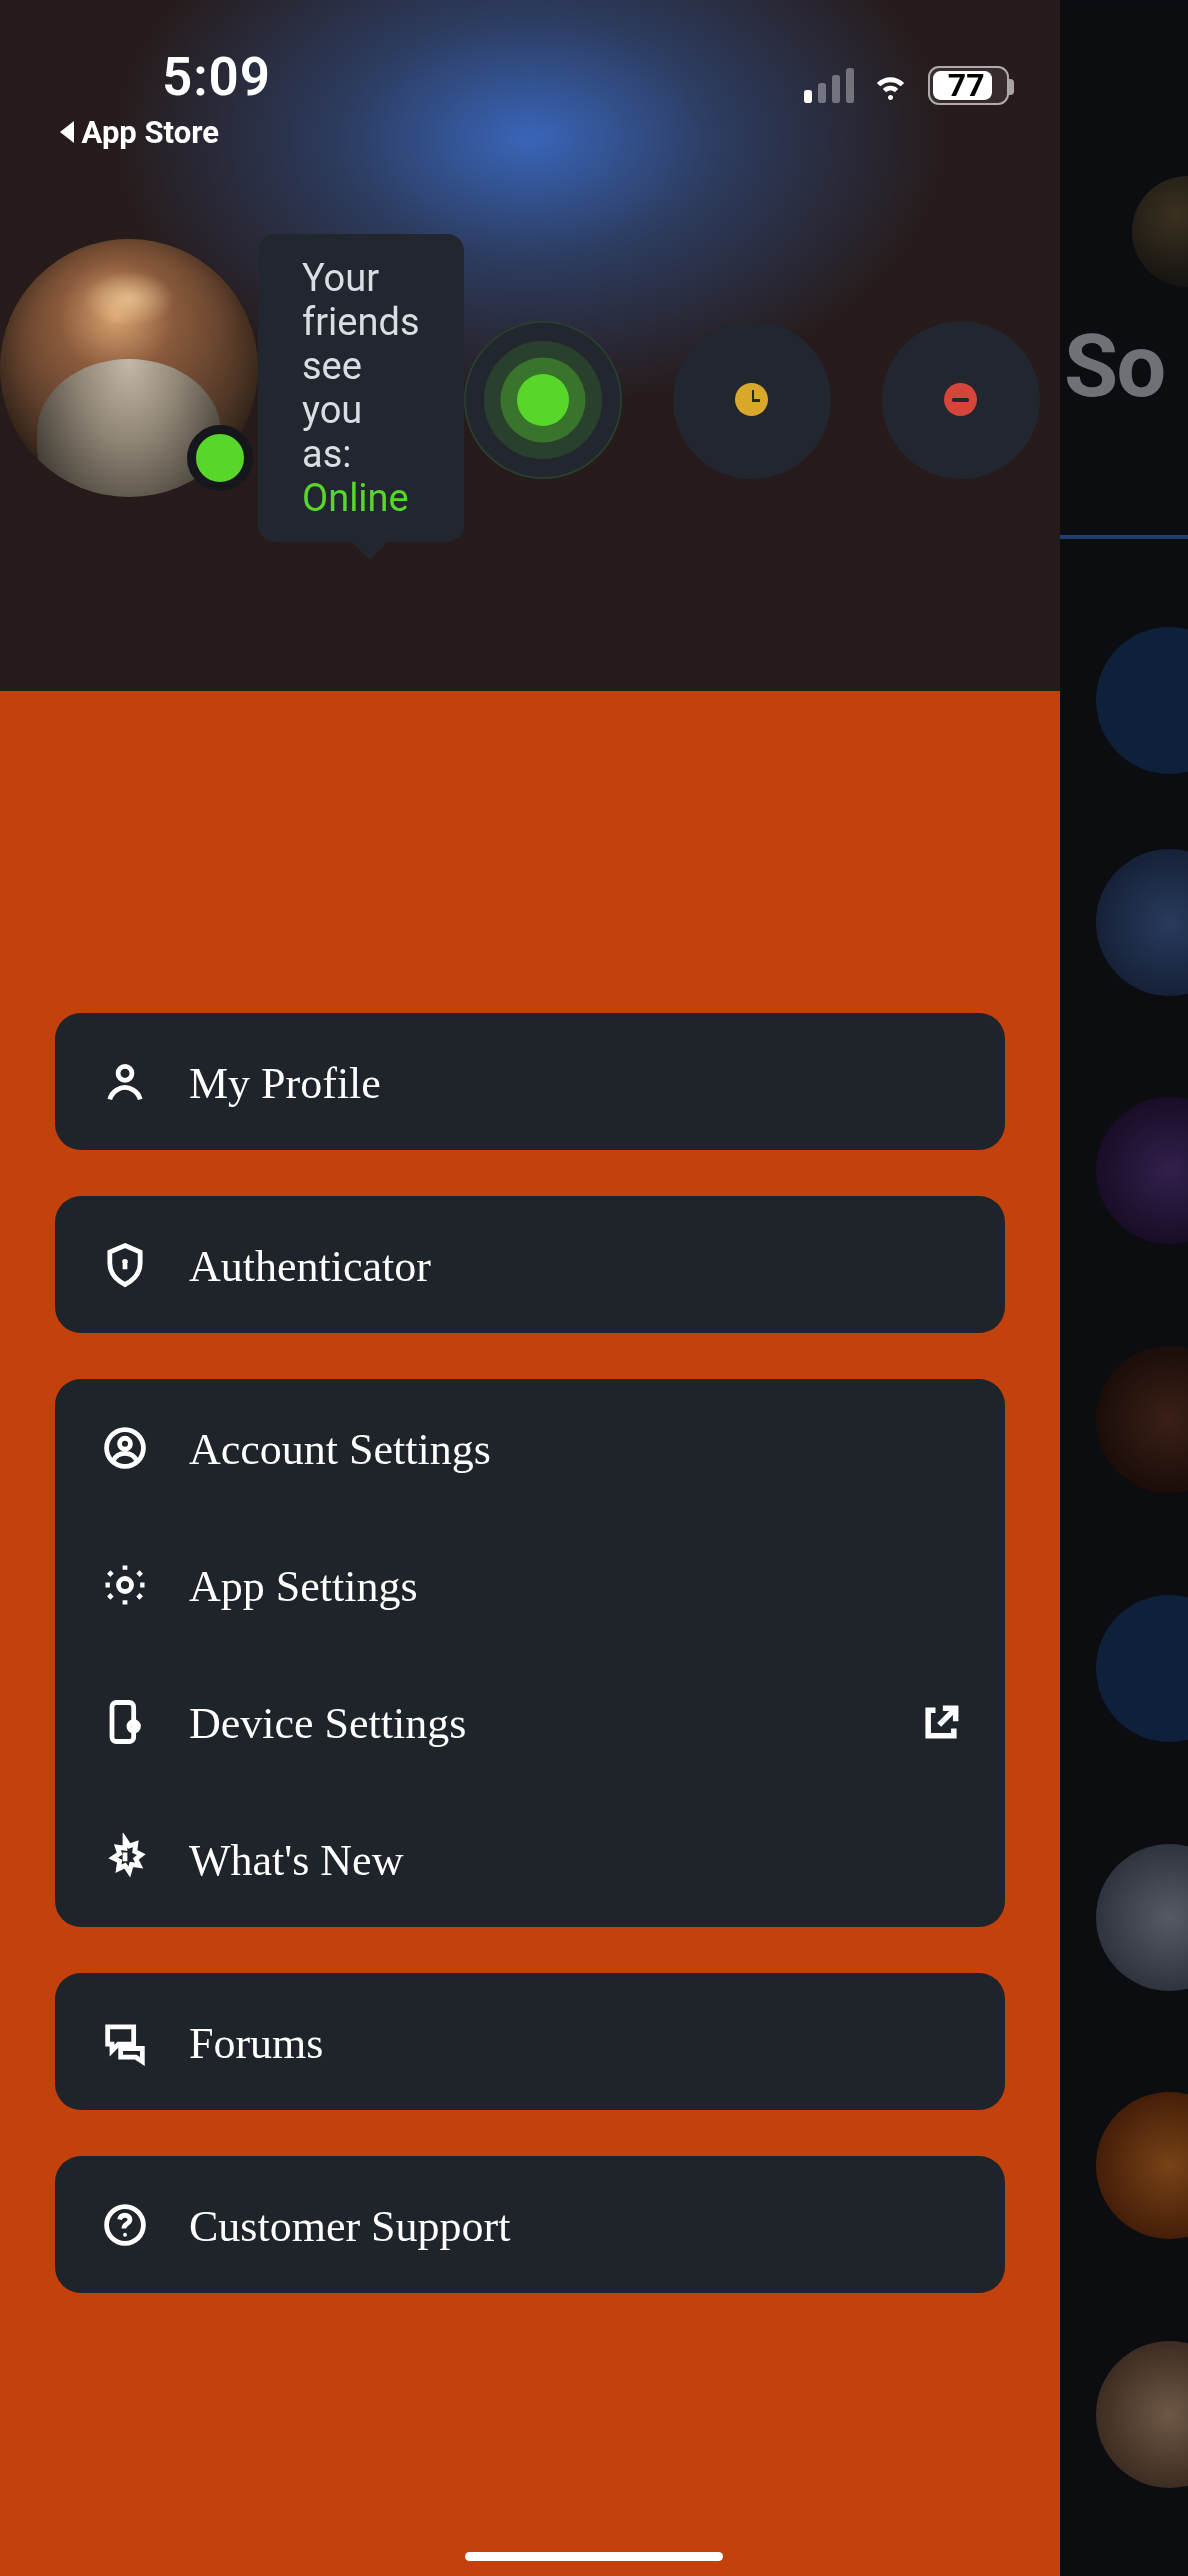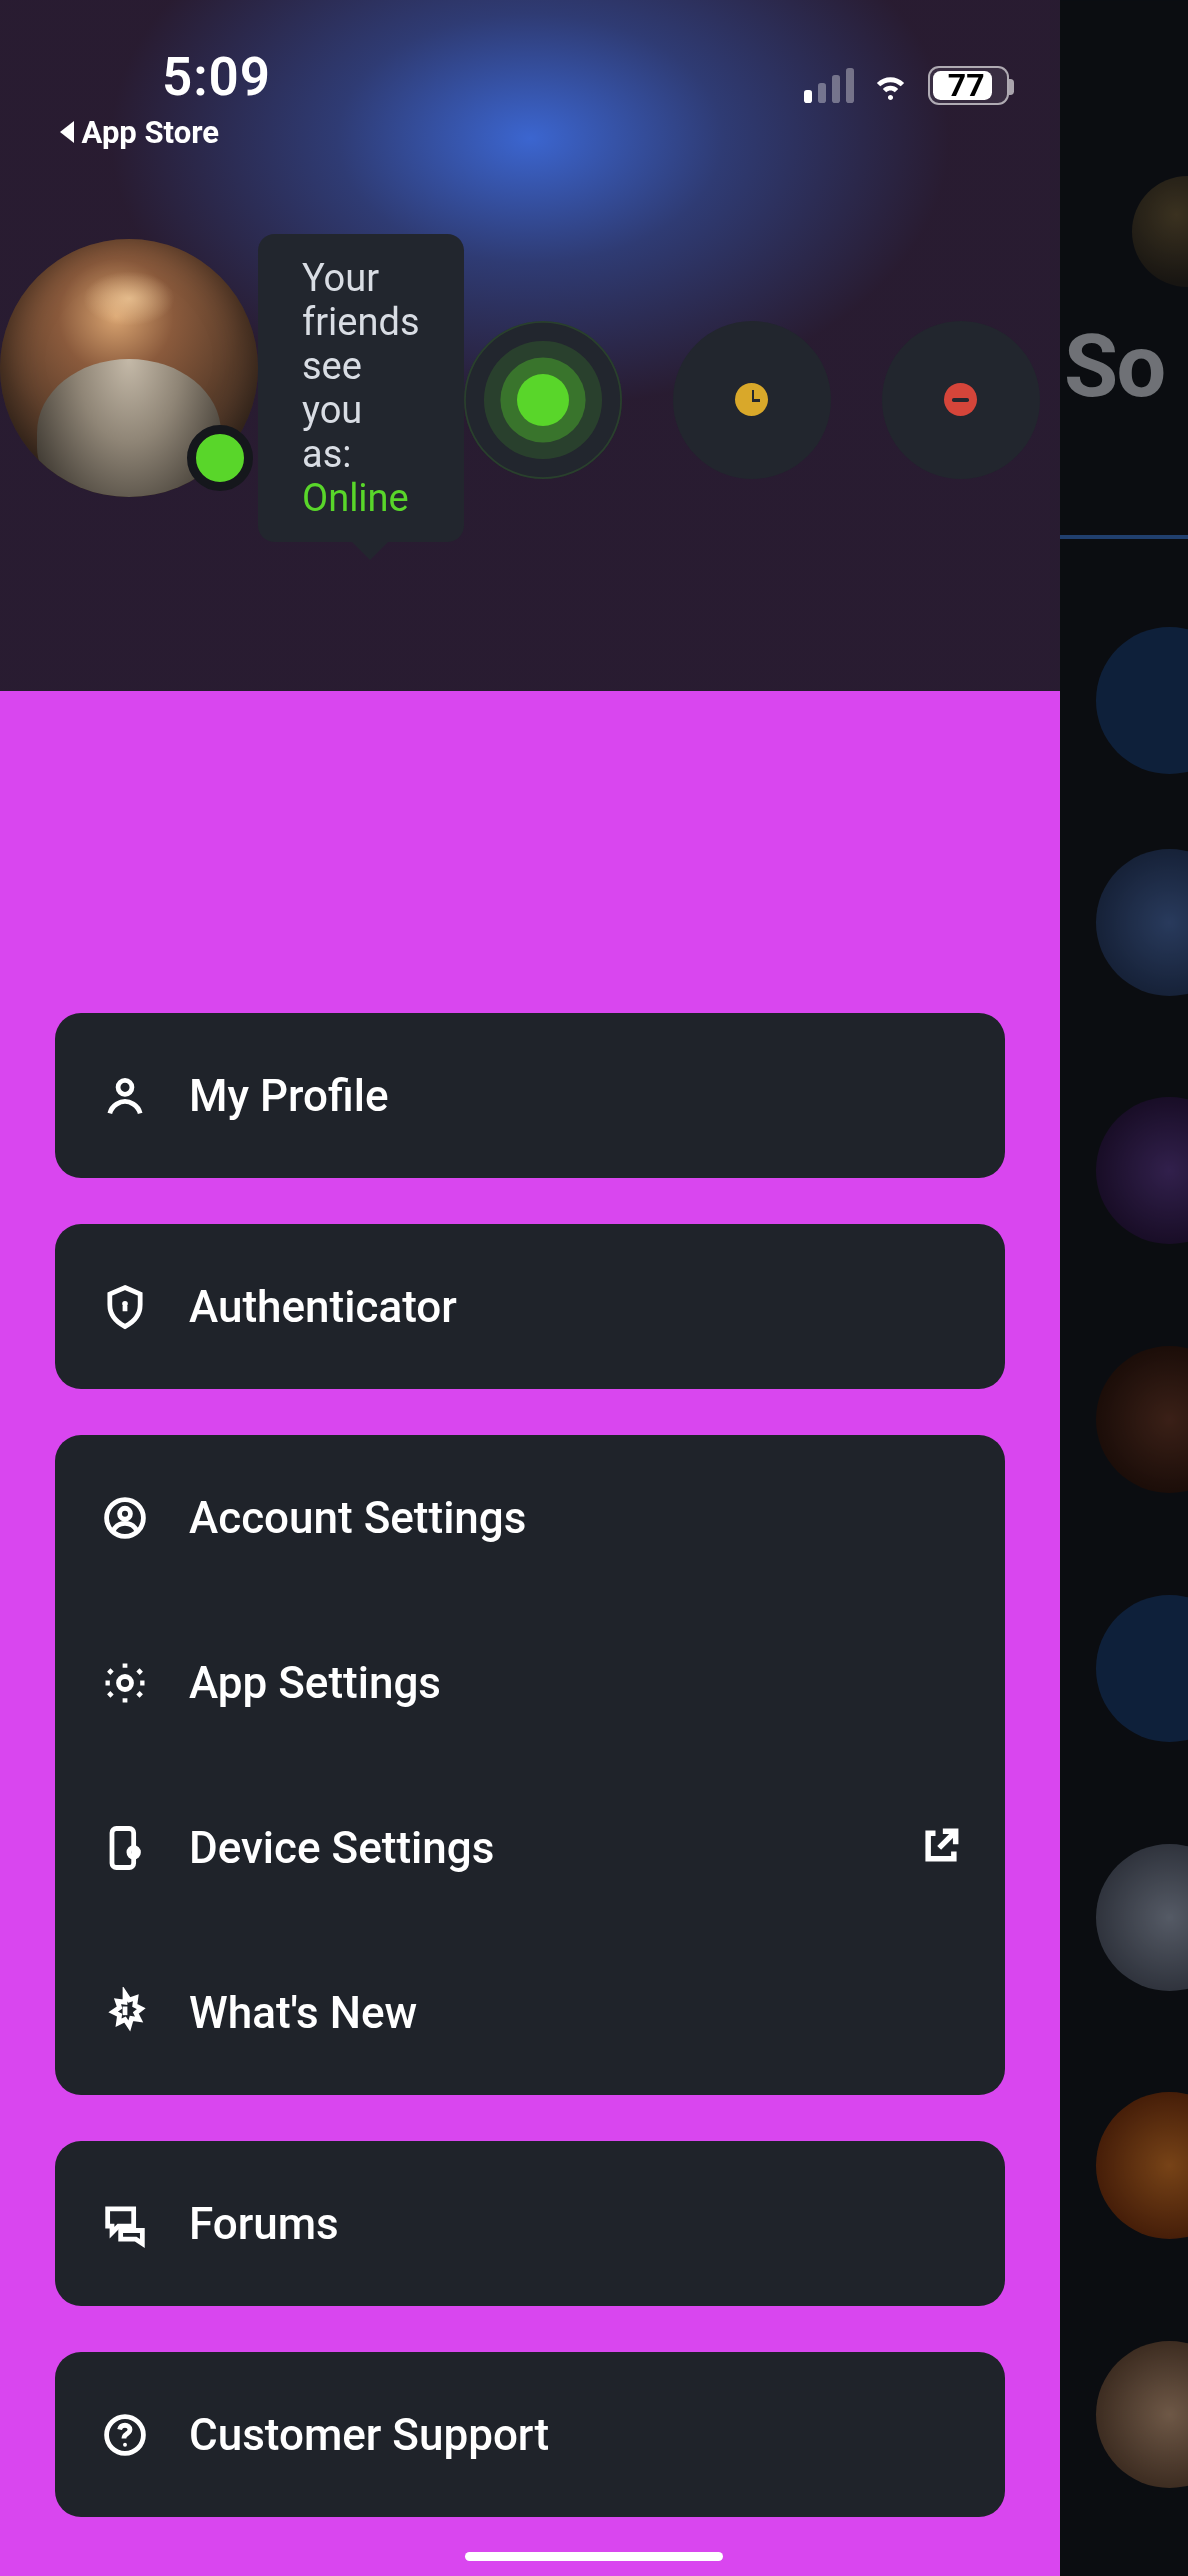--- a/index.html
+++ b/index.html
@@ -50,21 +50,21 @@
     background: #3b73c8;
   }
 
   
   .drawer {
     position: absolute;
     left: 0;
     top: 0;
     width: 1060px;
     height: 100%;
-    background: #d946ef;
+    background: #c2410c;
     overflow: hidden;
   }
   .hero-bg {
     position: absolute;
     top: -230px;
     left: 50%;
     transform: translateX(-50%);
     width: 1474px;
     height: 921px;
     background: radial-gradient(ellipse 645px 415px at 50% 40%, #2a69cc 0%, #1c3a66 30%, #15171c 65%);
@@ -209,23 +209,24 @@
     top: 1013px;
     left: 55px; right: 55px;
     display:flex; flex-direction:column; gap: 46px;
   }
   .group{
     background:#1f232a;
     border-radius: 26px;
     overflow:hidden;
   }
   .item{
-    display:flex; align-items:center;
-    padding: 55px 42px;
+    display:flex; align-items:flex-end;
+    padding: 41px 42px;
     gap: 37px;
+    font-family: Liberation Serif, serif;
   }
   .item .icon{
     width:55px; height:55px; flex:none;
     display:flex;align-items:center;justify-content:center;
     color:#fff;
   }
   .item .icon svg{ width:52px; height:52px; stroke:#fff; stroke-width:2.2; fill:none;}
   .item .label{
     font-size:44px; font-weight:500; color:#fff; flex:1;
   }

